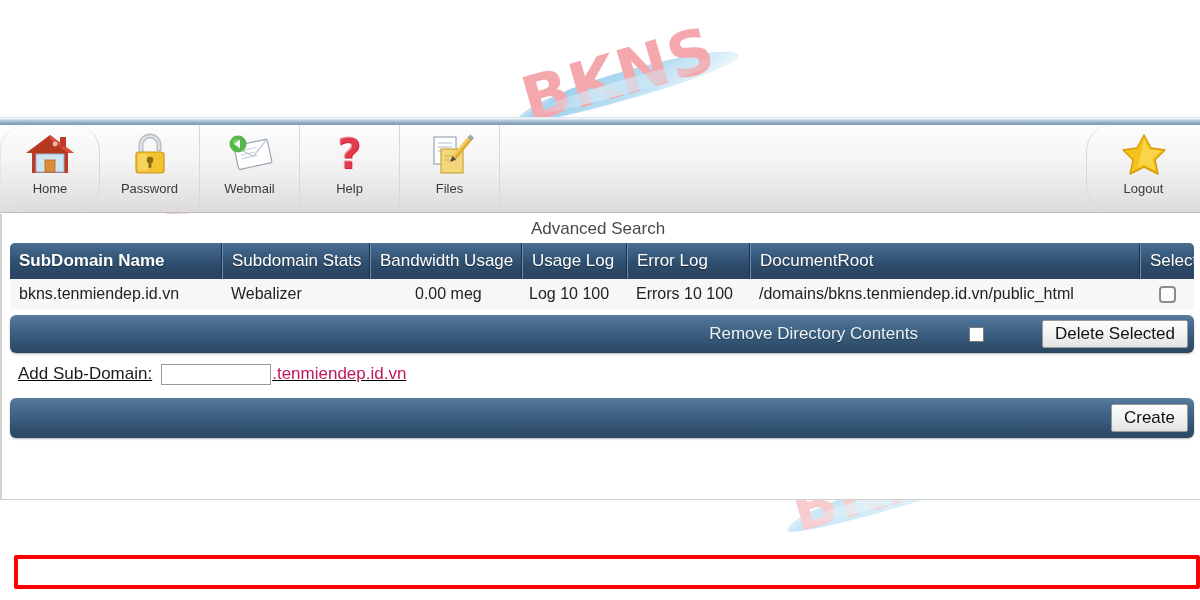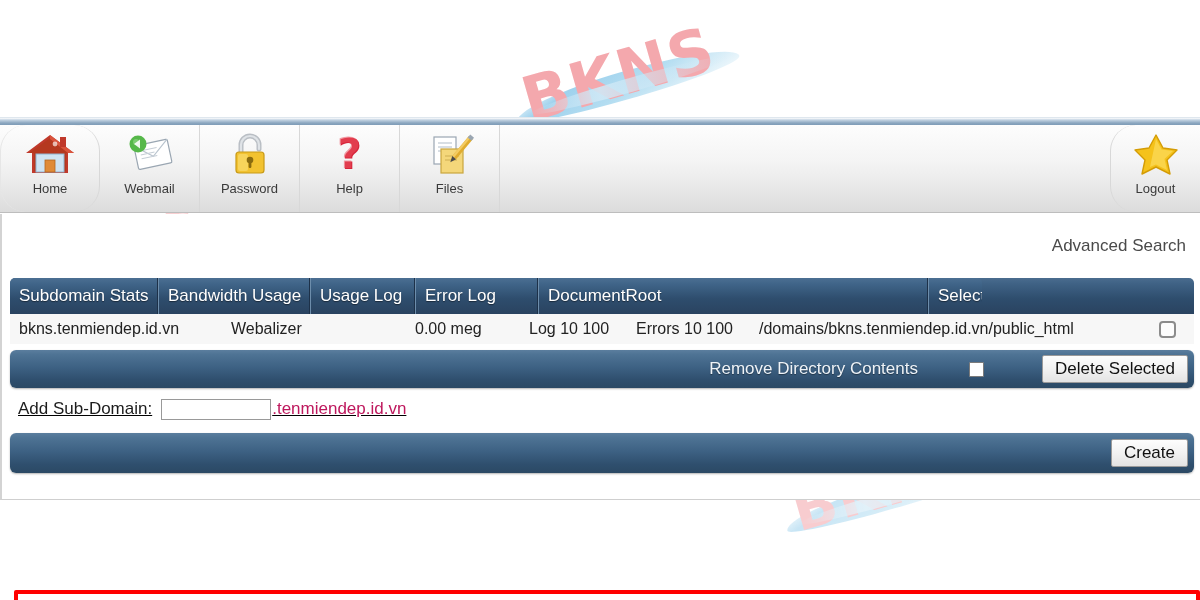--- a/index.html
+++ b/index.html
@@ -98,21 +98,21 @@
     height: 100%;
     padding-top: 4px;
     display: flex;
     flex-direction: column;
     align-items: center;
     justify-content: flex-start;
     border-right: 1px solid #d8d8d8;
     position: relative;
   }
   .tb-item:first-child { border-left: 1px solid #e6e6e6; border-radius: 26px; }
-  #tb-logout { border-right: none; border-left: 1px solid #d8d8d8; width: 90px; }
+  #tb-logout { border-right: none; border-left: 1px solid #d8d8d8; width: 114px; }
 
   .tb-icon {
     width: 52px; height: 50px;
     position: relative;
     margin-bottom: 2px;
   }
   .tb-label {
     font-size: 13px;
     color: #3a3a3a;
     font-family: "Liberation Sans", sans-serif;
@@ -127,24 +127,24 @@
     border-left: 2px solid #d3d3d3;
     border-bottom: 1px solid #cfcfcf;
   }
   #content-inner {
     position: absolute;
     left: 8px; top: 0;
     width: 1184px;
   }
 
   #advanced-search-row {
-    height: 64px;
-    display: flex;
-    align-items: center;
-    justify-content: flex-end;
+    height: 29px;
+    display: flex;
+    align-items: center;
+    justify-content: center;
     padding-right: 8px;
   }
   #advanced-search {
     font-size: 17px;
     color: #4a4a4a;
     text-decoration: none;
     font-family: "Liberation Sans", sans-serif;
   }
 
   
@@ -335,53 +335,53 @@
             <rect x="12" y="25" width="28" height="18" fill="#cfe3f2"></rect>
             <rect x="12" y="25" width="28" height="18" fill="none" stroke="#8fb4d0" stroke-width="1"></rect>
             <rect x="21" y="31" width="10" height="12" fill="#e08b37"></rect>
             <rect x="21" y="31" width="10" height="12" fill="none" stroke="#b5661f" stroke-width="0.8"></rect>
             <polygon points="26,6 50,24 44,24 26,10" fill="#d9533c"></polygon>
             <rect x="36" y="8" width="6" height="10" fill="#c0392b"></rect>
             <circle cx="31" cy="15" r="2.4" fill="#ffffff" opacity="0.65"></circle>
           </svg>
         </div>
         <span class="tb-label">Home</span>
+      </div>
+
+      <div class="tb-item">
+        <div class="tb-icon">
+          <svg class="ico" viewBox="0 0 52 50" xmlns="http://www.w3.org/2000/svg">
+            <path d="M17 24 V16 a9 9 0 0 1 18 0 V20" fill="none" stroke="#b9bec4" stroke-width="5" stroke-linecap="round"></path>
+            <path d="M17 24 V16 a9 9 0 0 1 18 0 V20" fill="none" stroke="#dfe3e7" stroke-width="2.2" stroke-linecap="round"></path>
+            <rect x="12" y="23" width="28" height="21" rx="3" fill="#f2c230"></rect>
+            <rect x="12" y="23" width="28" height="21" rx="3" fill="none" stroke="#c89a16" stroke-width="1.2"></rect>
+            <rect x="14" y="25" width="10" height="17" rx="2" fill="#f8da6a" opacity="0.75"></rect>
+            <circle cx="26" cy="31" r="3.3" fill="#8a6b0f"></circle>
+            <rect x="24.6" y="32" width="2.8" height="7" rx="1.2" fill="#8a6b0f"></rect>
+          </svg>
+        </div>
+        <span class="tb-label">Password</span>
       </div>
 
       <div class="tb-item">
         <div class="tb-icon">
           <svg class="ico" viewBox="0 0 52 50" xmlns="http://www.w3.org/2000/svg">
             <g transform="rotate(-12 26 26)">
               <rect x="12" y="14" width="34" height="24" rx="1.5" fill="#ffffff" stroke="#9aa6b2" stroke-width="1.2"></rect>
               <polyline points="12,14 29,28 46,14" fill="none" stroke="#b9c4ce" stroke-width="1.2"></polyline>
               <line x1="17" y1="20" x2="34" y2="20" stroke="#c6ced6" stroke-width="1"></line>
               <line x1="17" y1="24" x2="31" y2="24" stroke="#c6ced6" stroke-width="1"></line>
               <line x1="17" y1="28" x2="33" y2="28" stroke="#c6ced6" stroke-width="1"></line>
             </g>
             <circle cx="14" cy="15" r="8.5" fill="#56b84a"></circle>
             <circle cx="12" cy="13" r="3" fill="#86d27a" opacity="0.8"></circle>
             <polygon points="10,15 16,10.5 16,19.5" fill="#ffffff" opacity="0.9"></polygon>
           </svg>
         </div>
         <span class="tb-label">Webmail</span>
-      </div>
-
-      <div class="tb-item">
-        <div class="tb-icon">
-          <svg class="ico" viewBox="0 0 52 50" xmlns="http://www.w3.org/2000/svg">
-            <path d="M17 24 V16 a9 9 0 0 1 18 0 V20" fill="none" stroke="#b9bec4" stroke-width="5" stroke-linecap="round"></path>
-            <path d="M17 24 V16 a9 9 0 0 1 18 0 V20" fill="none" stroke="#dfe3e7" stroke-width="2.2" stroke-linecap="round"></path>
-            <rect x="12" y="23" width="28" height="21" rx="3" fill="#f2c230"></rect>
-            <rect x="12" y="23" width="28" height="21" rx="3" fill="none" stroke="#c89a16" stroke-width="1.2"></rect>
-            <rect x="14" y="25" width="10" height="17" rx="2" fill="#f8da6a" opacity="0.75"></rect>
-            <circle cx="26" cy="31" r="3.3" fill="#8a6b0f"></circle>
-            <rect x="24.6" y="32" width="2.8" height="7" rx="1.2" fill="#8a6b0f"></rect>
-          </svg>
-        </div>
-        <span class="tb-label">Password</span>
       </div>
 
       <div class="tb-item">
         <div class="tb-icon">
           <svg class="ico" viewBox="0 0 52 50" xmlns="http://www.w3.org/2000/svg">
             <text x="26" y="40" text-anchor="middle" font-family="DejaVu Sans, sans-serif" font-size="42" font-weight="700" fill="#d6253a">?</text>
             <text x="25" y="39" text-anchor="middle" font-family="DejaVu Sans, sans-serif" font-size="42" font-weight="700" fill="#ec5160" opacity="0.55">?</text>
           </svg>
         </div>
         <span class="tb-label">Help</span>
@@ -428,20 +428,21 @@
   <div id="content">
     <div id="content-inner">
 
       <div id="advanced-search-row">
         <a href="#" id="advanced-search">Advanced Search</a>
       </div>
 
       <div id="table-wrap">
 
         <div class="thead">
+          <div class="th bold c-name">SubDomain Name</div>
           <div class="th c-stats">Subdomain Stats</div>
           <div class="th c-bw">Bandwidth Usage</div>
           <div class="th c-usage">Usage Log</div>
           <div class="th c-error">Error Log</div>
           <div class="th c-root">DocumentRoot</div>
           <div class="th c-sel">Select</div>
         </div>
 
         <div class="trow">
           <div class="td c-name">bkns.tenmiendep.id.vn</div>

